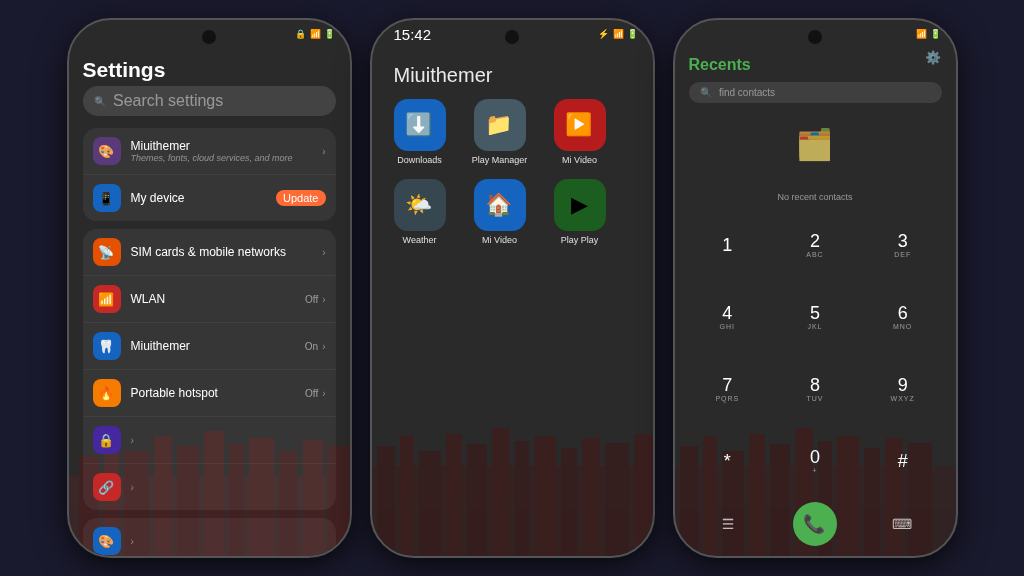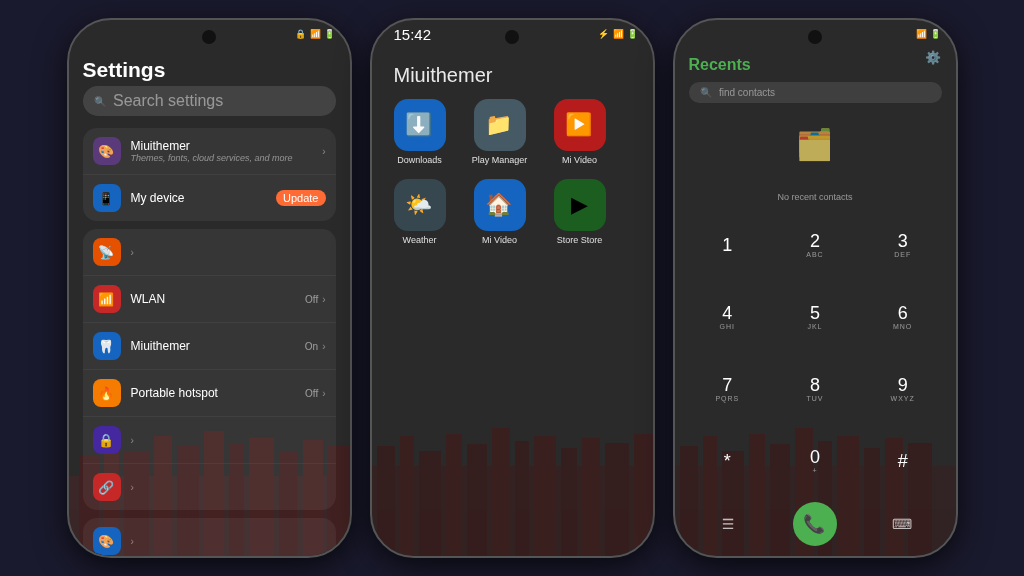--- a/index.html
+++ b/index.html
@@ -361,20 +361,23 @@
           </div>
           <div class="settings-item-right">
             <span class="badge-update">Update</span>
           </div>
         </div>
       </div>
 
       <div class="settings-section">
         <div class="settings-item">
           <div class="settings-icon" style="background:#e65100;">📡</div>
+          <div class="settings-item-text">
+            <div class="settings-item-label">SIM cards &amp; mobile networks</div>
+          </div>
           <div class="settings-item-right">
               <span class="chevron">›</span>
             </div>
         </div>
         <div class="settings-item">
           <div class="settings-icon" style="background:#c62828;">📶</div>
           <div class="settings-item-text">
             <div class="settings-item-label">WLAN</div>
           </div>
           <div class="settings-item-right">
@@ -482,21 +485,21 @@
           <div class="app-item">
             <div class="app-icon-wrap" style="background:#37474f;">🌤️</div>
             <span class="app-label">Weather</span>
           </div>
           <div class="app-item">
             <div class="app-icon-wrap" style="background:#1565C0;">🏠</div>
             <span class="app-label">Mi Video</span>
           </div>
           <div class="app-item">
             <div class="app-icon-wrap" style="background:#1b5e20;">▶</div>
-            <span class="app-label">Store Store</span>
+            <span class="app-label">Play Play</span>
           </div>
         </div>
       </div>
     </div>
   </div>
   <div class="side-btn vol-btn vol-up"></div>
   <div class="side-btn vol-btn vol-down"></div>
   <div class="side-btn left-btn"></div>
 </div>
 

